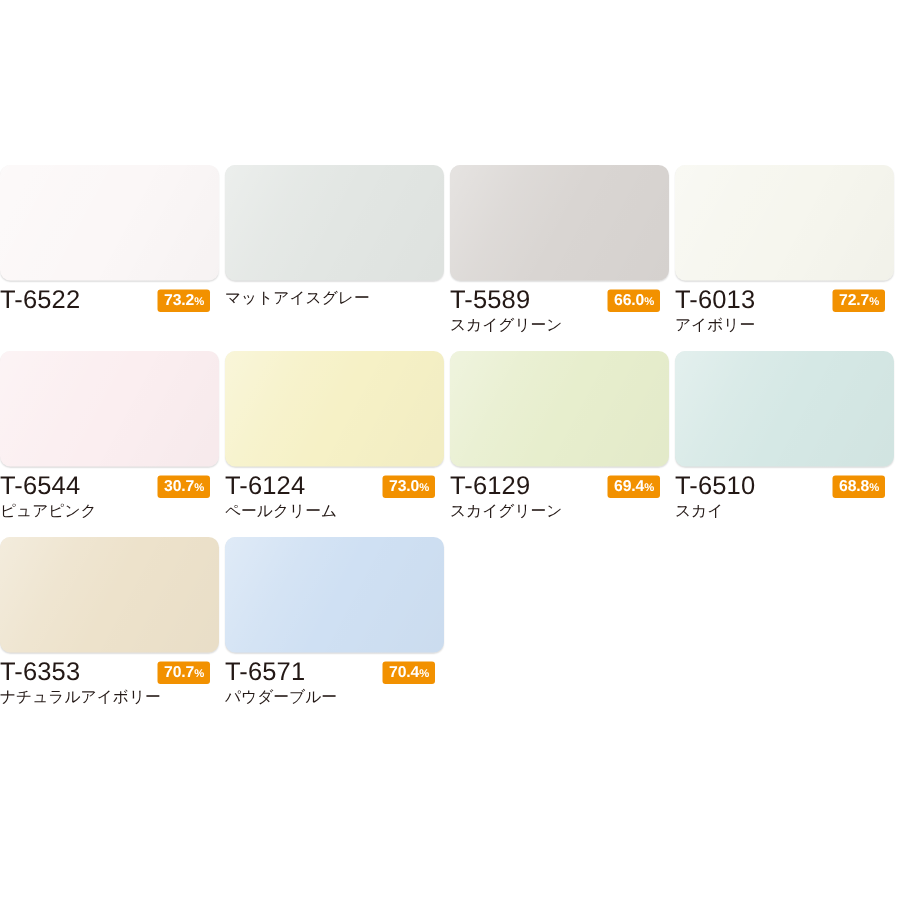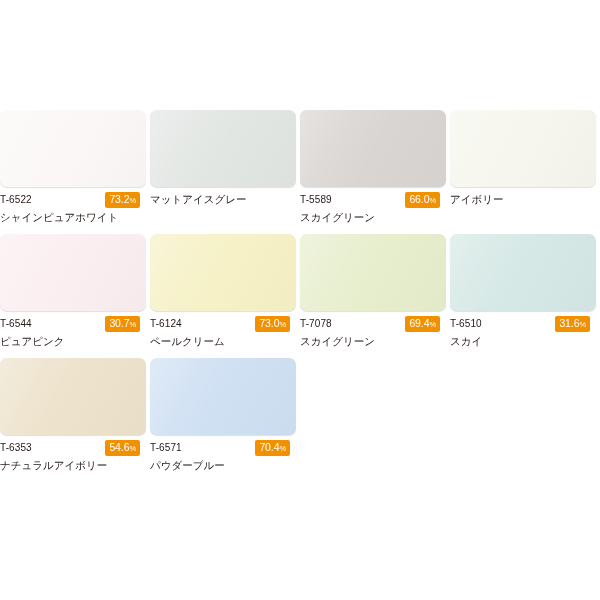--- a/index.html
+++ b/index.html
@@ -72,32 +72,32 @@
 
   .swatch-code-line {
     display: flex;
     flex-direction: row;
     align-items: center;
     justify-content: space-between;
     height: 18px;
   }
 
   .swatch-code {
-    font-size: 10px;
+    font-size: 17px;
     color: #231815;
     letter-spacing: 0.1px;
     line-height: 18px;
     white-space: nowrap;
   }
 
   .swatch-badge {
     background: #f29100;
     color: #ffffff;
     font-size: 10.5px;
-    font-weight: normal;
+    font-weight: bold;
     line-height: 13px;
     padding: 1px 4px 1px 4px;
     border-radius: 2px;
     white-space: nowrap;
     letter-spacing: -0.1px;
     margin-right: 6px;
   }
 
   .swatch-badge .pct {
     font-size: 7.5px;
@@ -119,21 +119,20 @@
     <div class="swatch-row">
       <div class="swatch-cell">
         <div class="swatch-chip-wrap">
           <div class="swatch-chip" style="background: rgb(251, 247, 247);"></div>
         </div>
         <div class="swatch-meta">
           <div class="swatch-code-line">
             <span class="swatch-code">T-6522</span>
             <span class="swatch-badge"><span>73.2</span><span class="pct">%</span></span>
           </div>
-          <div class="swatch-name">シャインピュアホワイト</div>
         </div>
       </div>
       <div class="swatch-cell">
         <div class="swatch-chip-wrap">
           <div class="swatch-chip" style="background: rgb(226, 230, 227);"></div>
         </div>
         <div class="swatch-meta">
           <div class="swatch-name">マットアイスグレー</div>
         </div>
       </div>
@@ -147,20 +146,24 @@
             <span class="swatch-badge"><span>66.0</span><span class="pct">%</span></span>
           </div>
           <div class="swatch-name">スカイグリーン</div>
         </div>
       </div>
       <div class="swatch-cell">
         <div class="swatch-chip-wrap">
           <div class="swatch-chip" style="background: rgb(246, 246, 238);"></div>
         </div>
         <div class="swatch-meta">
+          <div class="swatch-code-line">
+            <span class="swatch-code">T-6013</span>
+            <span class="swatch-badge"><span>72.7</span><span class="pct">%</span></span>
+          </div>
           <div class="swatch-name">アイボリー</div>
         </div>
       </div>
     </div>
     <div class="swatch-row">
       <div class="swatch-cell">
         <div class="swatch-chip-wrap">
           <div class="swatch-chip" style="background: rgb(251, 238, 240);"></div>
         </div>
         <div class="swatch-meta">
@@ -182,48 +185,48 @@
           </div>
           <div class="swatch-name">ペールクリーム</div>
         </div>
       </div>
       <div class="swatch-cell">
         <div class="swatch-chip-wrap">
           <div class="swatch-chip" style="background: rgb(231, 238, 205);"></div>
         </div>
         <div class="swatch-meta">
           <div class="swatch-code-line">
-            <span class="swatch-code">T-7078</span>
+            <span class="swatch-code">T-6129</span>
             <span class="swatch-badge"><span>69.4</span><span class="pct">%</span></span>
           </div>
           <div class="swatch-name">スカイグリーン</div>
         </div>
       </div>
       <div class="swatch-cell">
         <div class="swatch-chip-wrap">
           <div class="swatch-chip" style="background: rgb(213, 232, 229);"></div>
         </div>
         <div class="swatch-meta">
           <div class="swatch-code-line">
             <span class="swatch-code">T-6510</span>
-            <span class="swatch-badge"><span>31.6</span><span class="pct">%</span></span>
+            <span class="swatch-badge"><span>68.8</span><span class="pct">%</span></span>
           </div>
           <div class="swatch-name">スカイ</div>
         </div>
       </div>
     </div>
     <div class="swatch-row">
       <div class="swatch-cell">
         <div class="swatch-chip-wrap">
           <div class="swatch-chip" style="background: rgb(237, 226, 203);"></div>
         </div>
         <div class="swatch-meta">
           <div class="swatch-code-line">
             <span class="swatch-code">T-6353</span>
-            <span class="swatch-badge"><span>54.6</span><span class="pct">%</span></span>
+            <span class="swatch-badge"><span>70.7</span><span class="pct">%</span></span>
           </div>
           <div class="swatch-name">ナチュラルアイボリー</div>
         </div>
       </div>
       <div class="swatch-cell">
         <div class="swatch-chip-wrap">
           <div class="swatch-chip" style="background: rgb(207, 224, 243);"></div>
         </div>
         <div class="swatch-meta">
           <div class="swatch-code-line">

